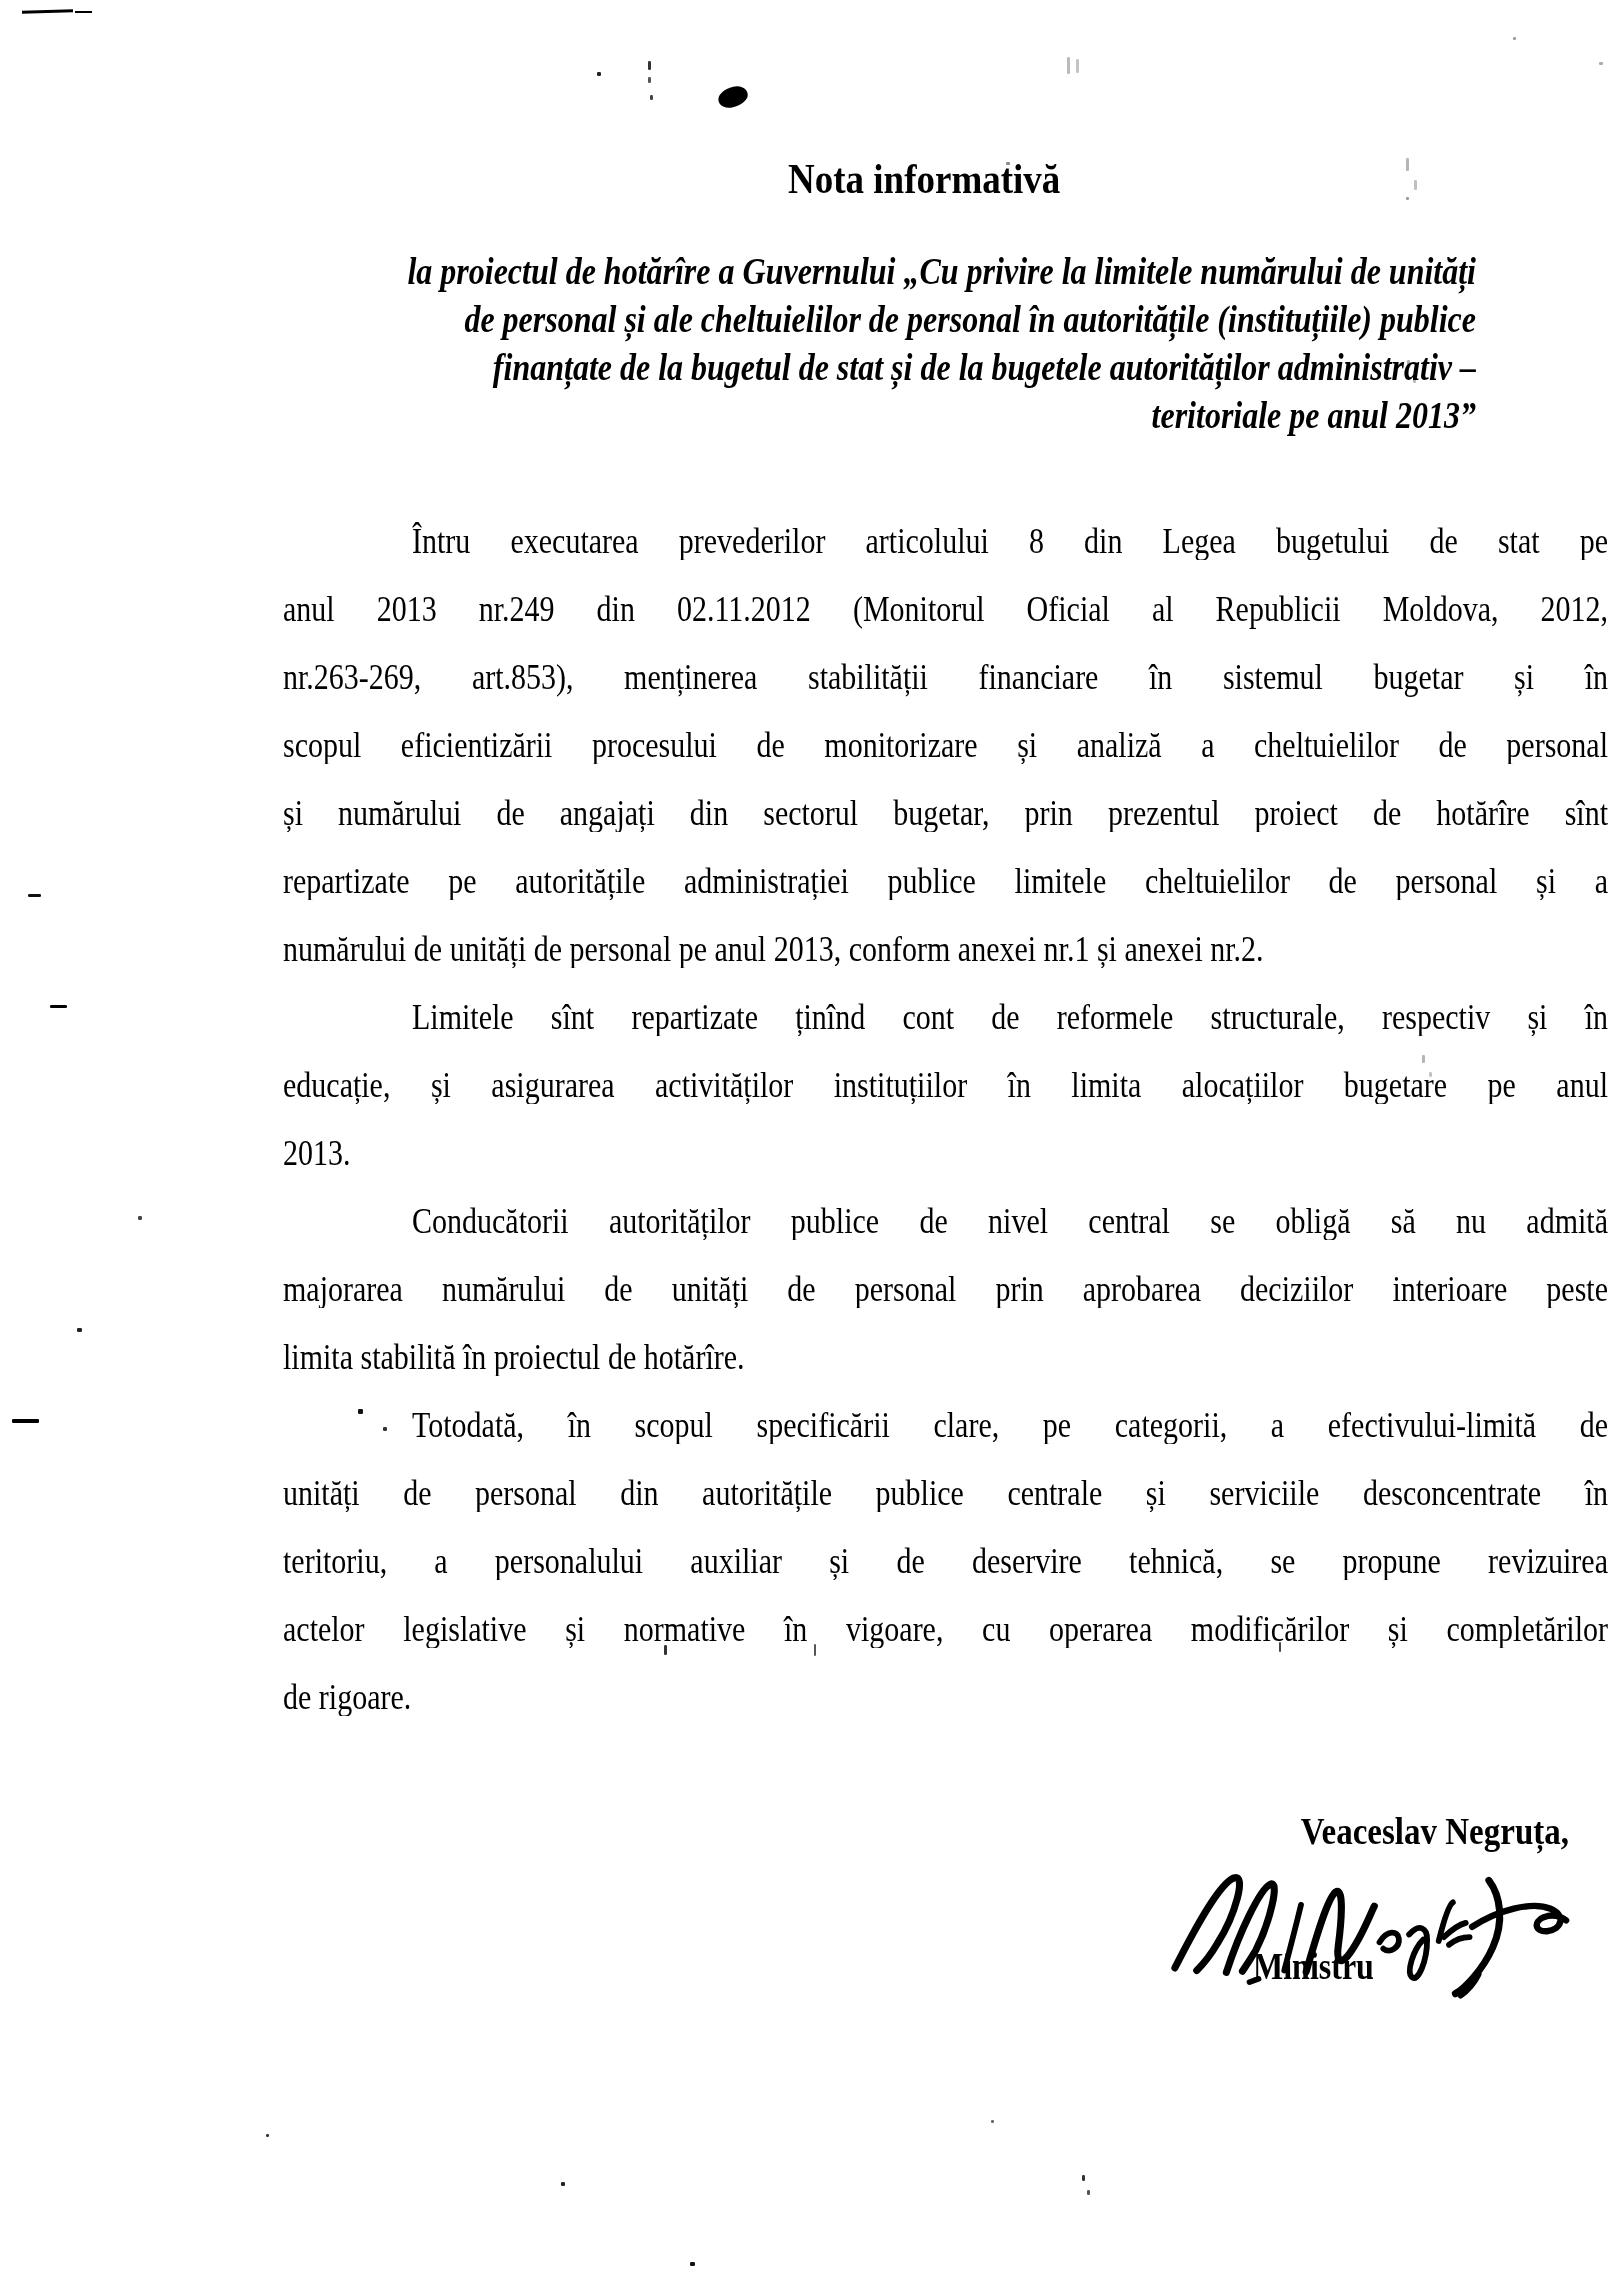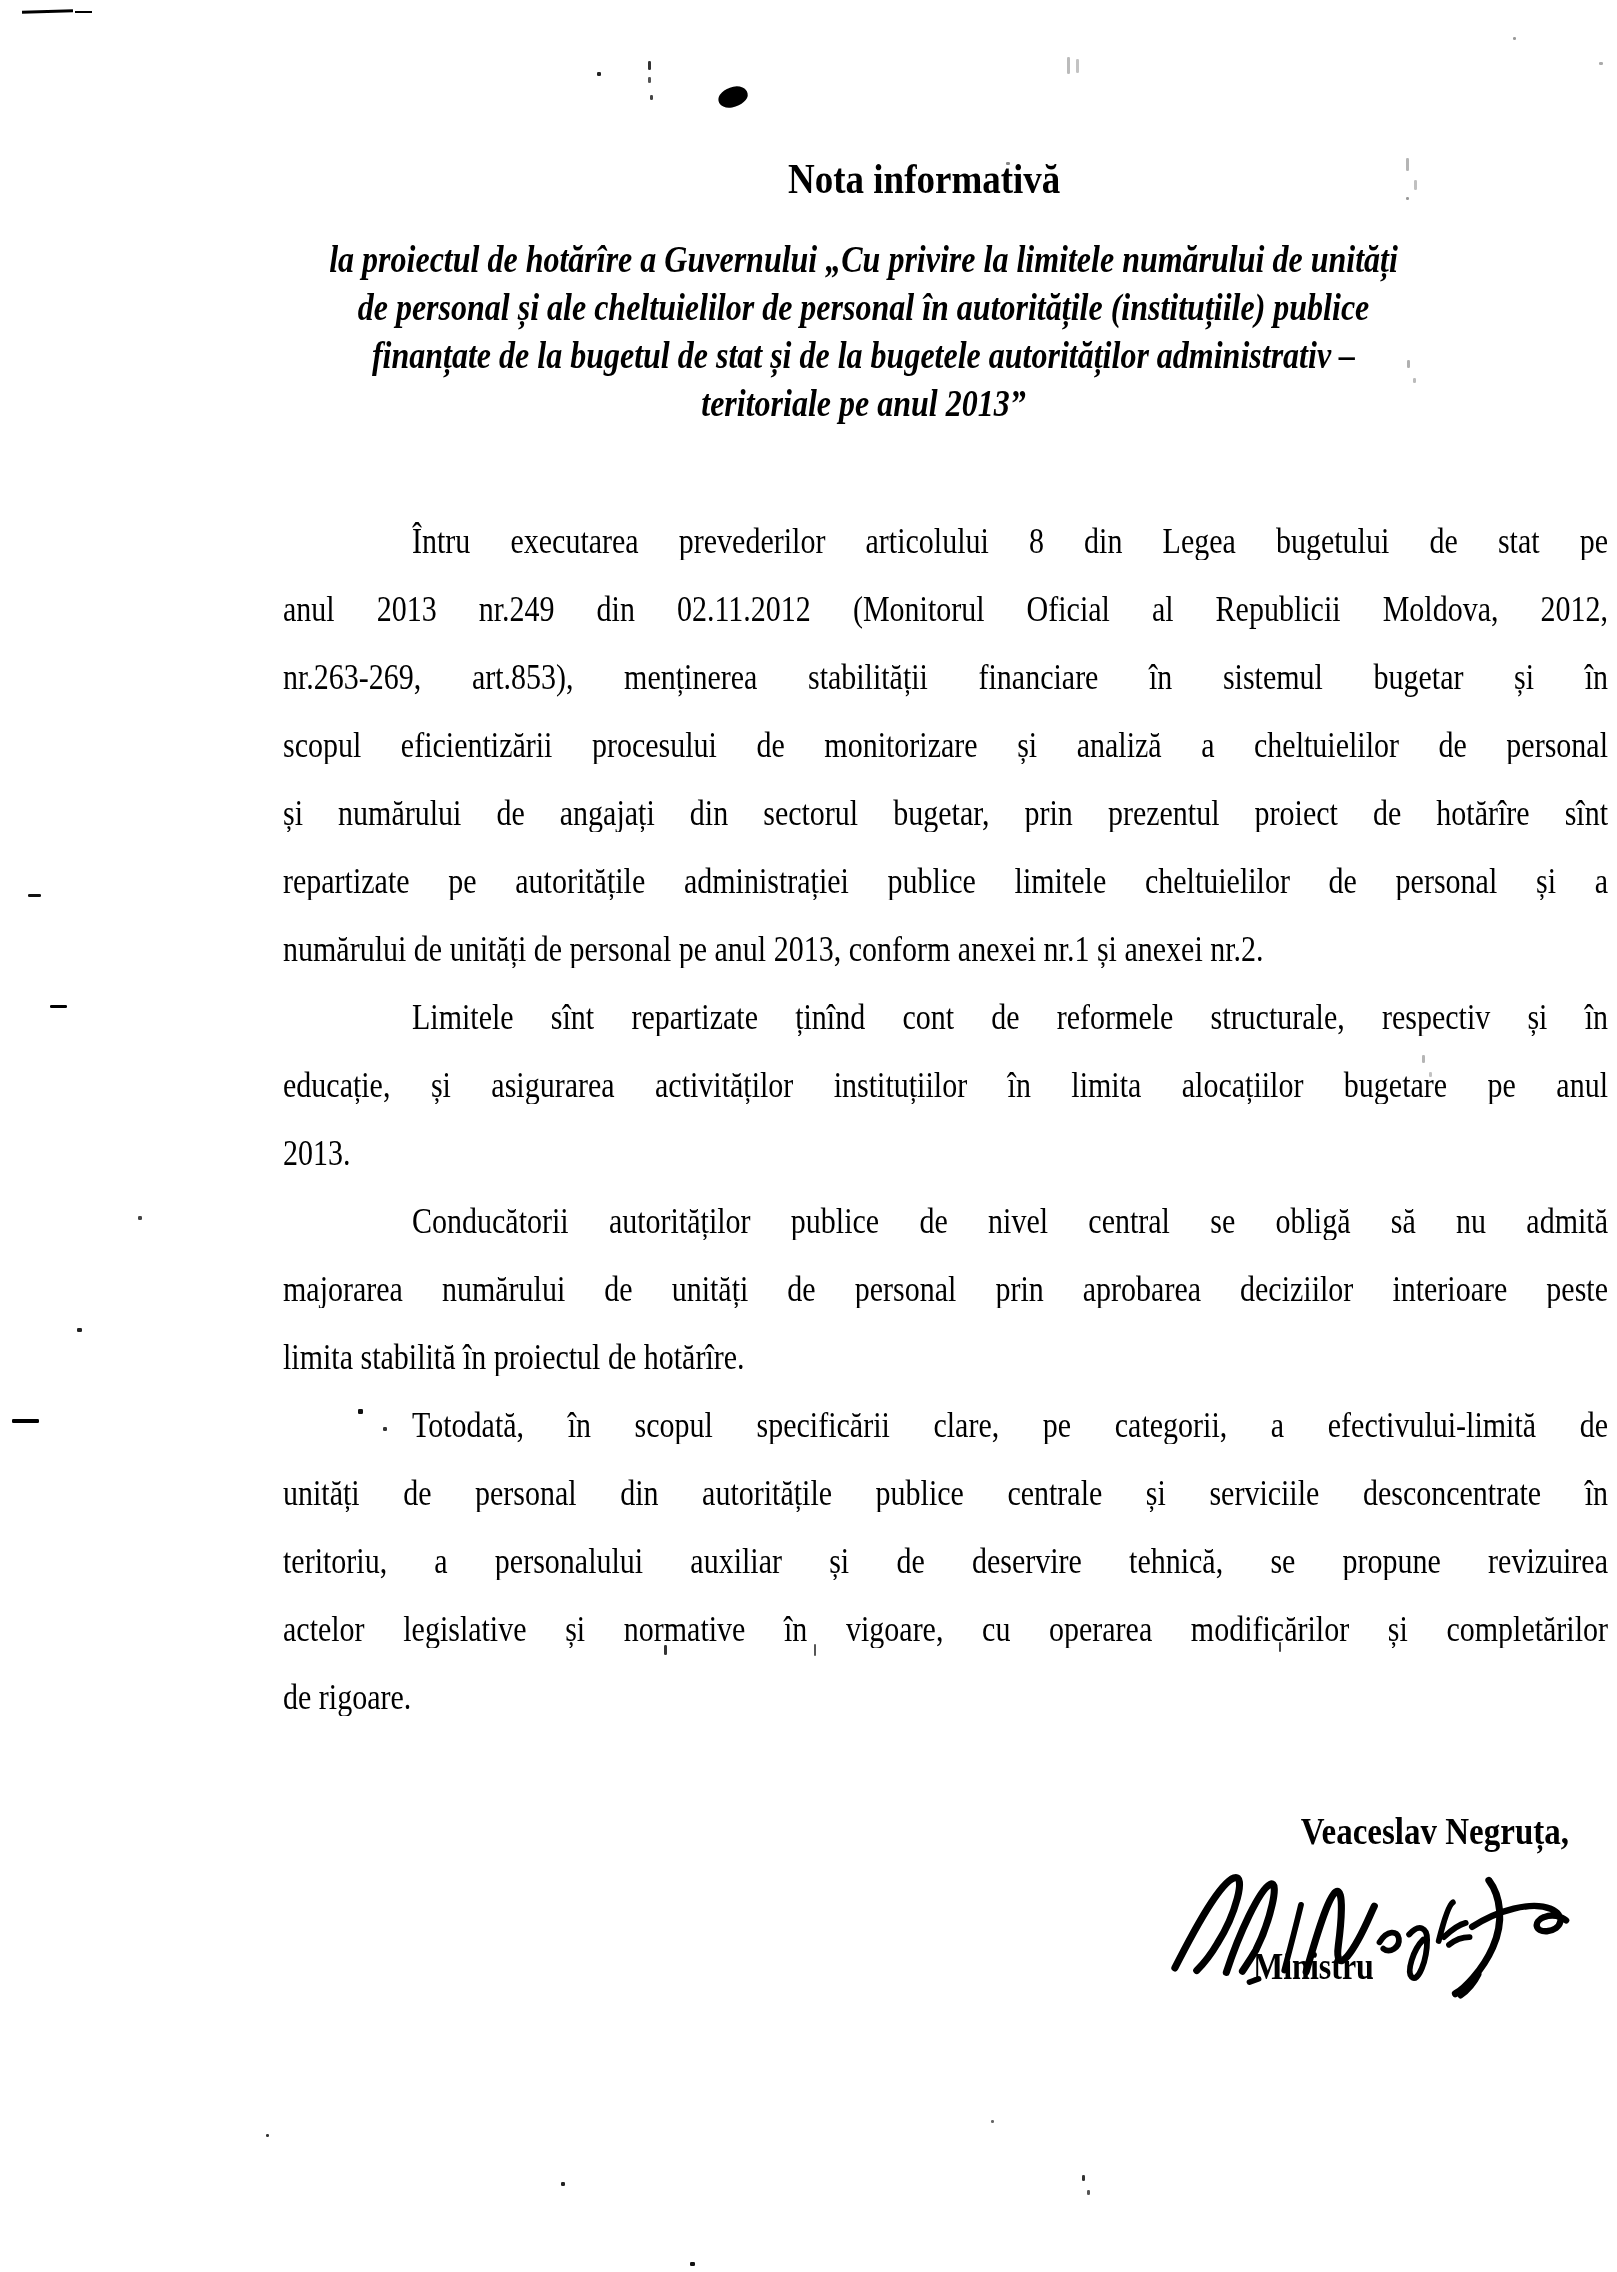--- a/index.html
+++ b/index.html
@@ -7,21 +7,21 @@
     position:relative; width:1618px; height:2273px; margin:0 auto;
     background:#ffffff; overflow:hidden; color:#000;
     font-family:"Liberation Serif", "DejaVu Serif", serif;
   }
   .stretch { transform:scaleY(1.16); transform-origin:50% 50%; }
   .title {
     position:absolute; left:788px; top:153px; width:334px;
     font-size:37px; font-weight:bold; line-height:51px; white-space:nowrap;
   }
   .subtitle {
-    position:absolute; left:251px; top:235px; width:1225px; text-align:center;
+    position:absolute; left:251px; top:247px; width:1225px; text-align:right;
   }
   .subtitle-line {
     font-size:32px; font-weight:bold; font-style:italic;
     height:48px; line-height:48px; white-space:nowrap;
   }
   .body-block { position:absolute; left:283px; top:507px; width:1325px; }
   .line {
     font-size:30px; height:68px; line-height:68px;
     text-align:justify; text-align-last:justify;
   }

